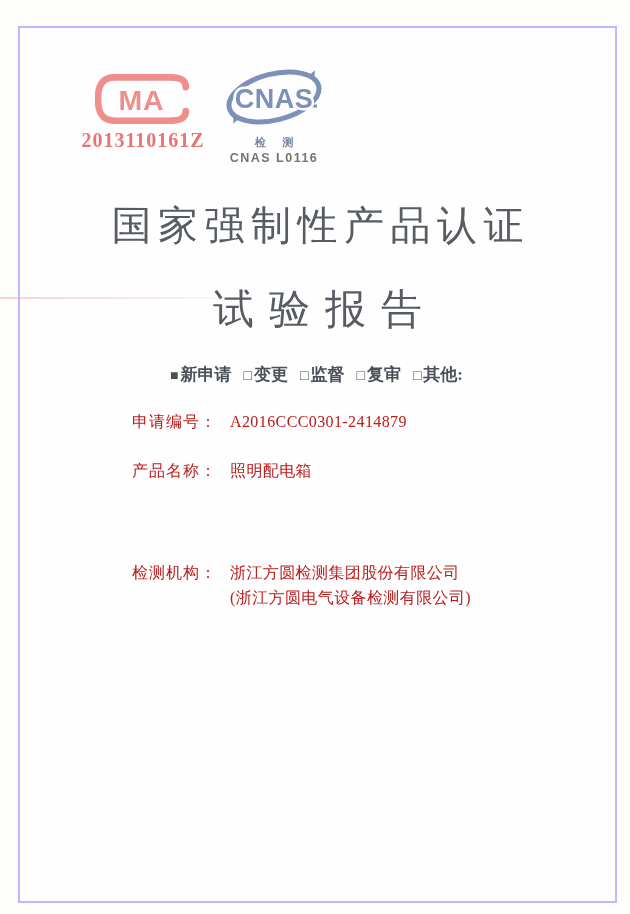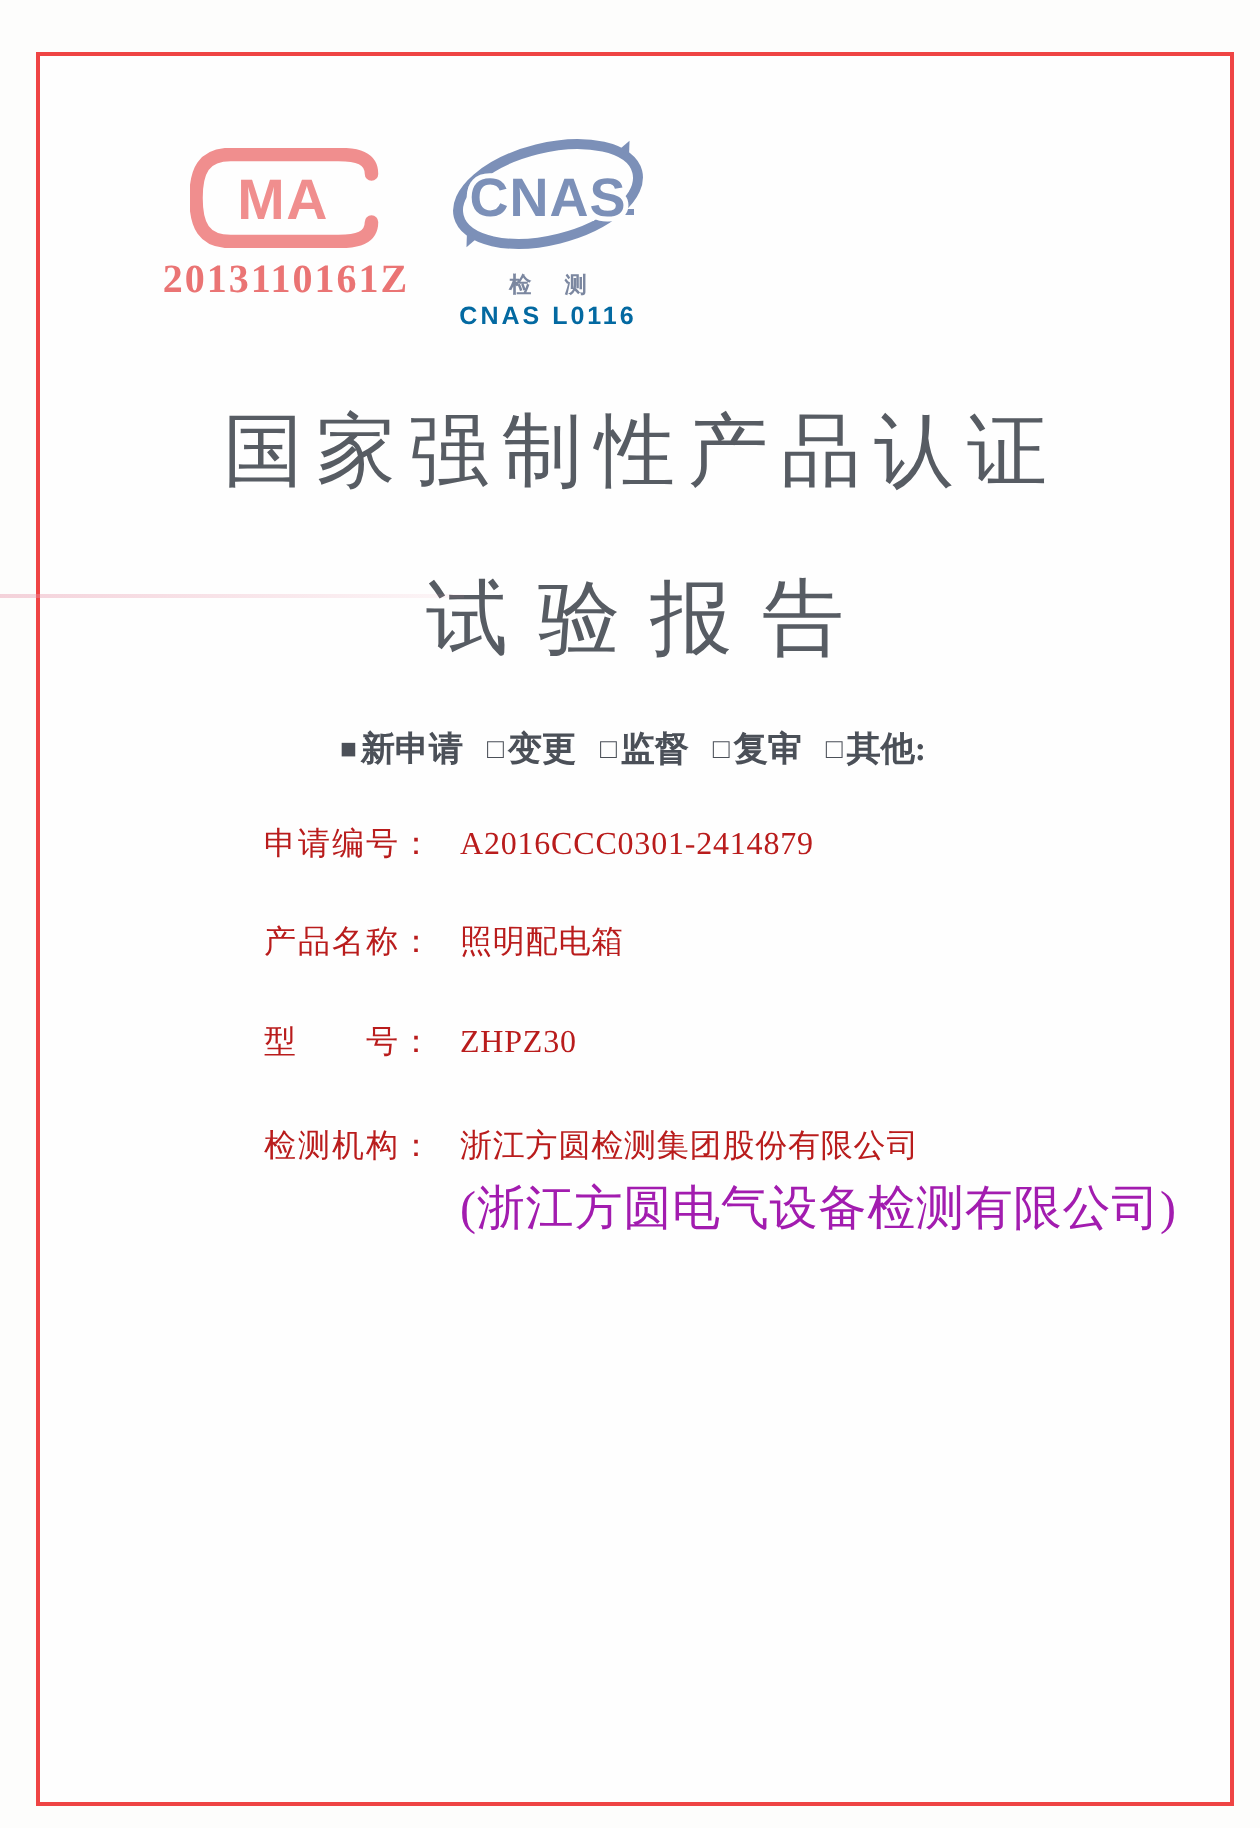--- a/index.html
+++ b/index.html
@@ -10,34 +10,34 @@
     color:#4e545c;
   }
   .page{position:absolute;inset:0;}
   .report-no{
     position:absolute;top:7px;right:14px;
     font-family:"Liberation Sans","DejaVu Sans",sans-serif;
     font-size:13.5px;font-weight:600;color:#35393f;letter-spacing:.3px;
   }
   .frame{
     position:absolute;left:18px;top:26px;width:595px;height:873px;
-    border:2px solid #ef4444;background:#fefefe;
+    border:2px solid #c4b5fd;background:#fefefe;
   }
   
   .cma{position:absolute;left:58px;top:46px;width:130px;text-align:center;}
   .cma svg{display:block;margin:0 auto;}
   .cma-serial{
     margin-top:5px;font-size:20px;font-weight:600;color:#ea7474;letter-spacing:1px;
   }
   .cnas{position:absolute;left:198px;top:34px;width:112px;text-align:center;}
   .cnas svg{display:block;margin:0 auto;}
   .cnas-caption{font-size:11px;font-weight:600;color:#7b87a0;letter-spacing:7px;margin-top:3px;padding-left:7px;text-align:center;}
   .cnas-accreditation{
     font-family:"Liberation Sans","DejaVu Sans",sans-serif;
-    font-size:12.5px;font-weight:600;color:#0369a1;letter-spacing:1.5px;margin-top:1px;
+    font-size:12.5px;font-weight:600;color:#737373;letter-spacing:1.5px;margin-top:1px;
   }
   
   .title-main{
     position:absolute;top:170px;left:0;width:100%;text-align:center;
     font-size:40px;font-weight:500;color:#575c63;letter-spacing:6.5px;text-indent:6.5px;
   }
   .title-sub{
     position:absolute;top:254px;left:0;width:100%;text-align:center;
     font-size:41px;font-weight:500;color:#575c63;letter-spacing:15px;text-indent:15px;
   }
@@ -50,21 +50,21 @@
   .app-type{display:flex;align-items:center;gap:2px;}
   .app-type .box{font-size:14px;line-height:1;position:relative;top:1px;}
   
   .field{position:absolute;left:112px;font-size:16px;color:#b91c1c;white-space:nowrap;}
   .field .label{display:inline-block;width:98px;letter-spacing:1px;white-space:pre;}
   .field .value{letter-spacing:.4px;}
   .field-row-1{top:384px;}
   .field-row-2{top:433px;}
   .field-row-3{top:483px;}
   .field-row-4{top:535px;}
-  .field-line2{position:absolute;left:210px;top:560px;font-size:24px;color:#a21caf;letter-spacing:.4px;}
+  .field-line2{position:absolute;left:210px;top:560px;font-size:16px;color:#b91c1c;letter-spacing:.4px;}
   
   .cqc{position:absolute;left:246px;top:644px;}
   
   .scan-line{
     position:absolute;left:0;top:297px;width:232px;height:2px;z-index:6;
     background:linear-gradient(to right,rgba(231,150,170,.42),rgba(231,150,170,.08));
   }
 </style>
 </head>
 <body>
@@ -121,23 +121,20 @@
         <span>其他:</span>
       </span>
     </div>
 
     <div class="field field-row-1">
       <span class="label">申请编号：</span><span class="value">A2016CCC0301-2414879</span>
     </div>
     <div class="field field-row-2">
       <span class="label">产品名称：</span><span class="value">照明配电箱</span>
     </div>
-    <div class="field field-row-3">
-      <span class="label">型　　号：</span><span class="value">ZHPZ30</span>
-    </div>
     <div class="field field-row-4">
       <span class="label">检测机构：</span><span class="value">浙江方圆检测集团股份有限公司</span>
     </div>
     <div class="field-line2">(浙江方圆电气设备检测有限公司)</div>
 
 
   </div>
 
   <div class="scan-line"></div>
 

